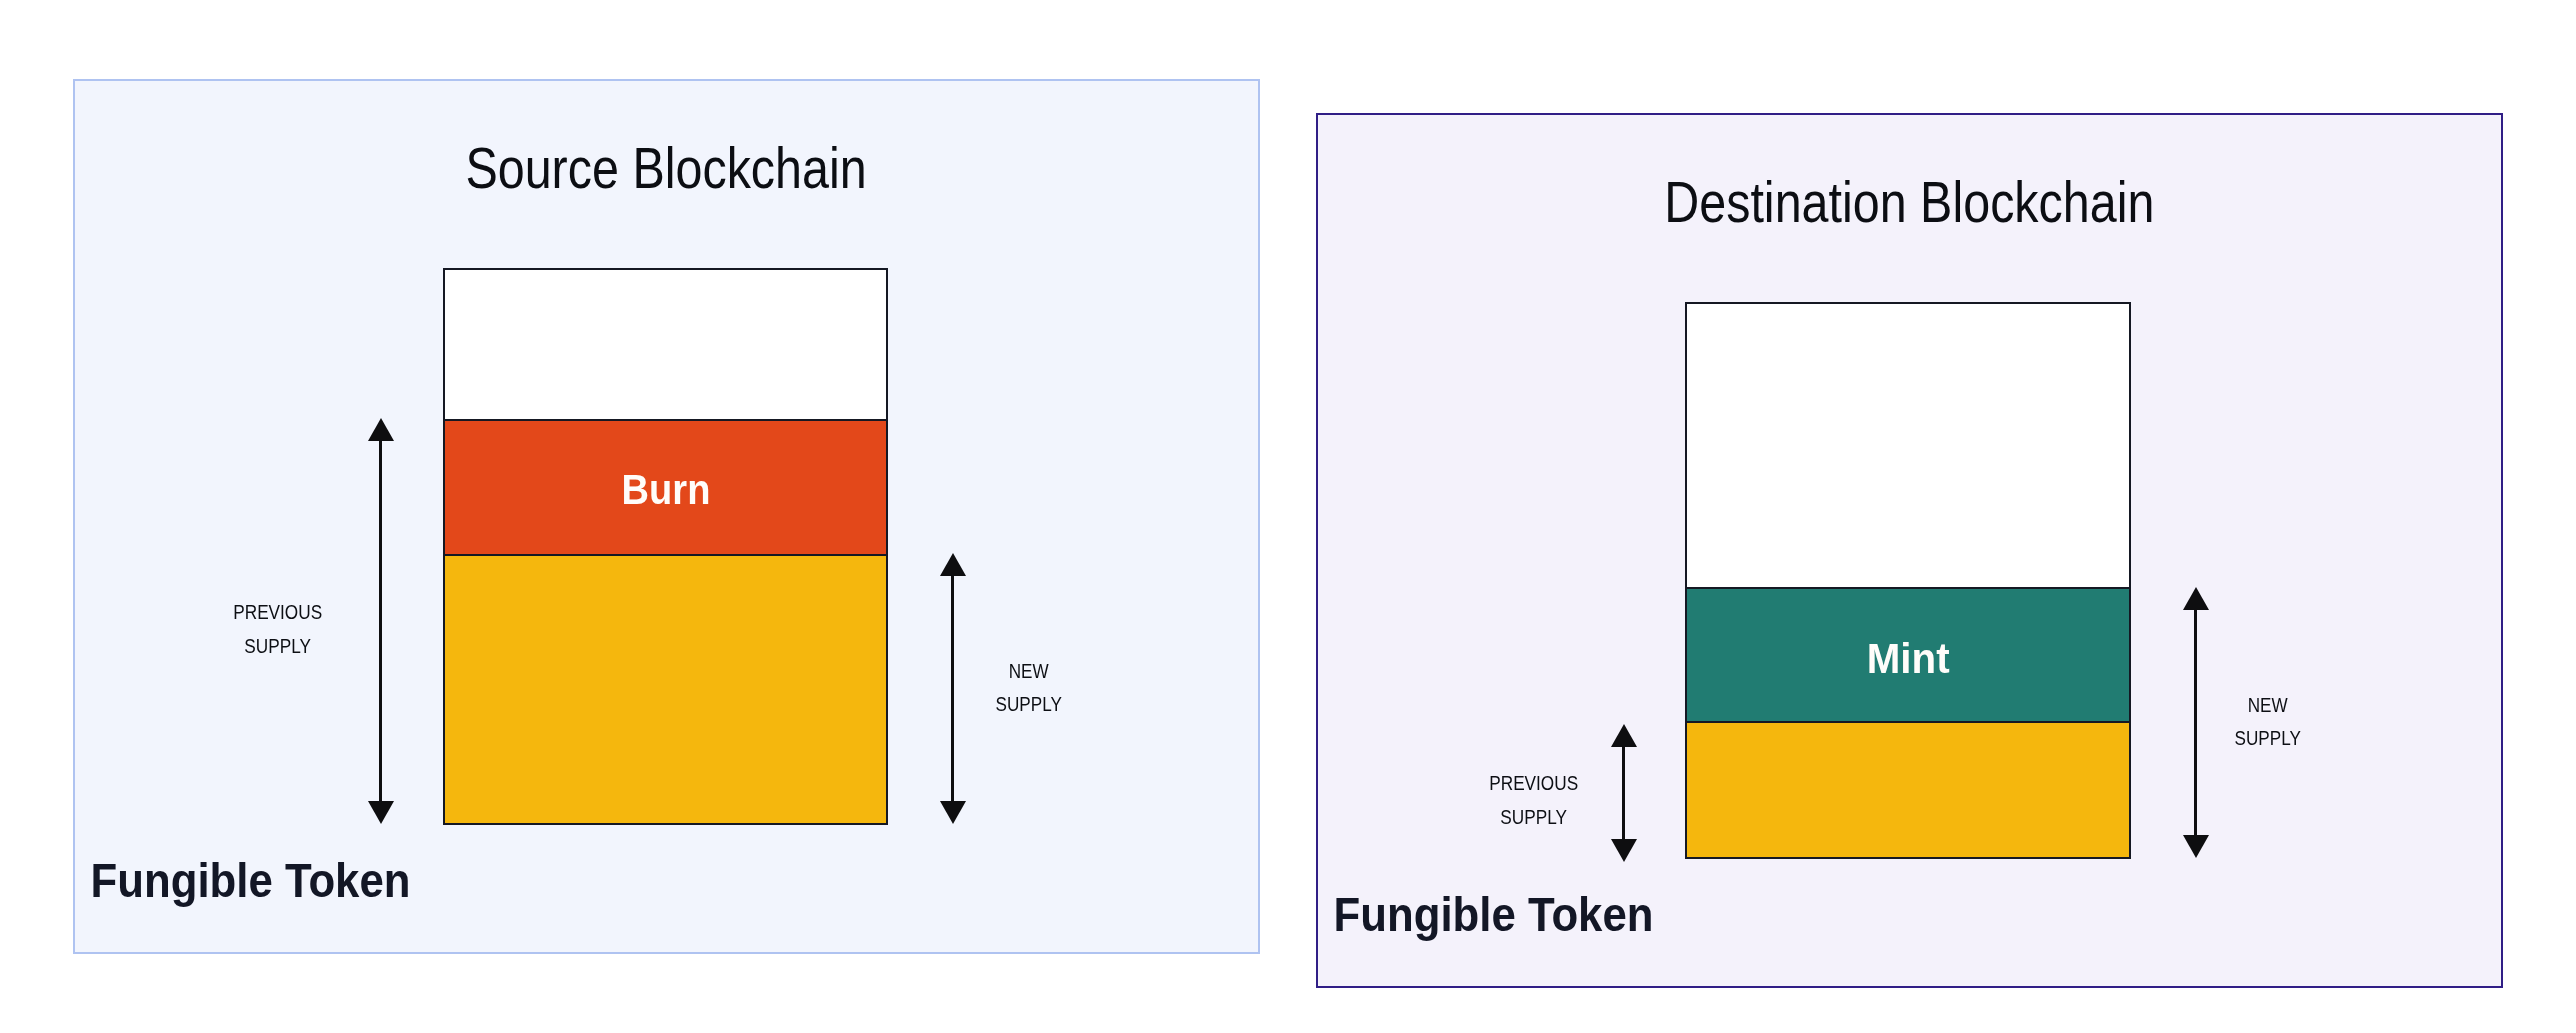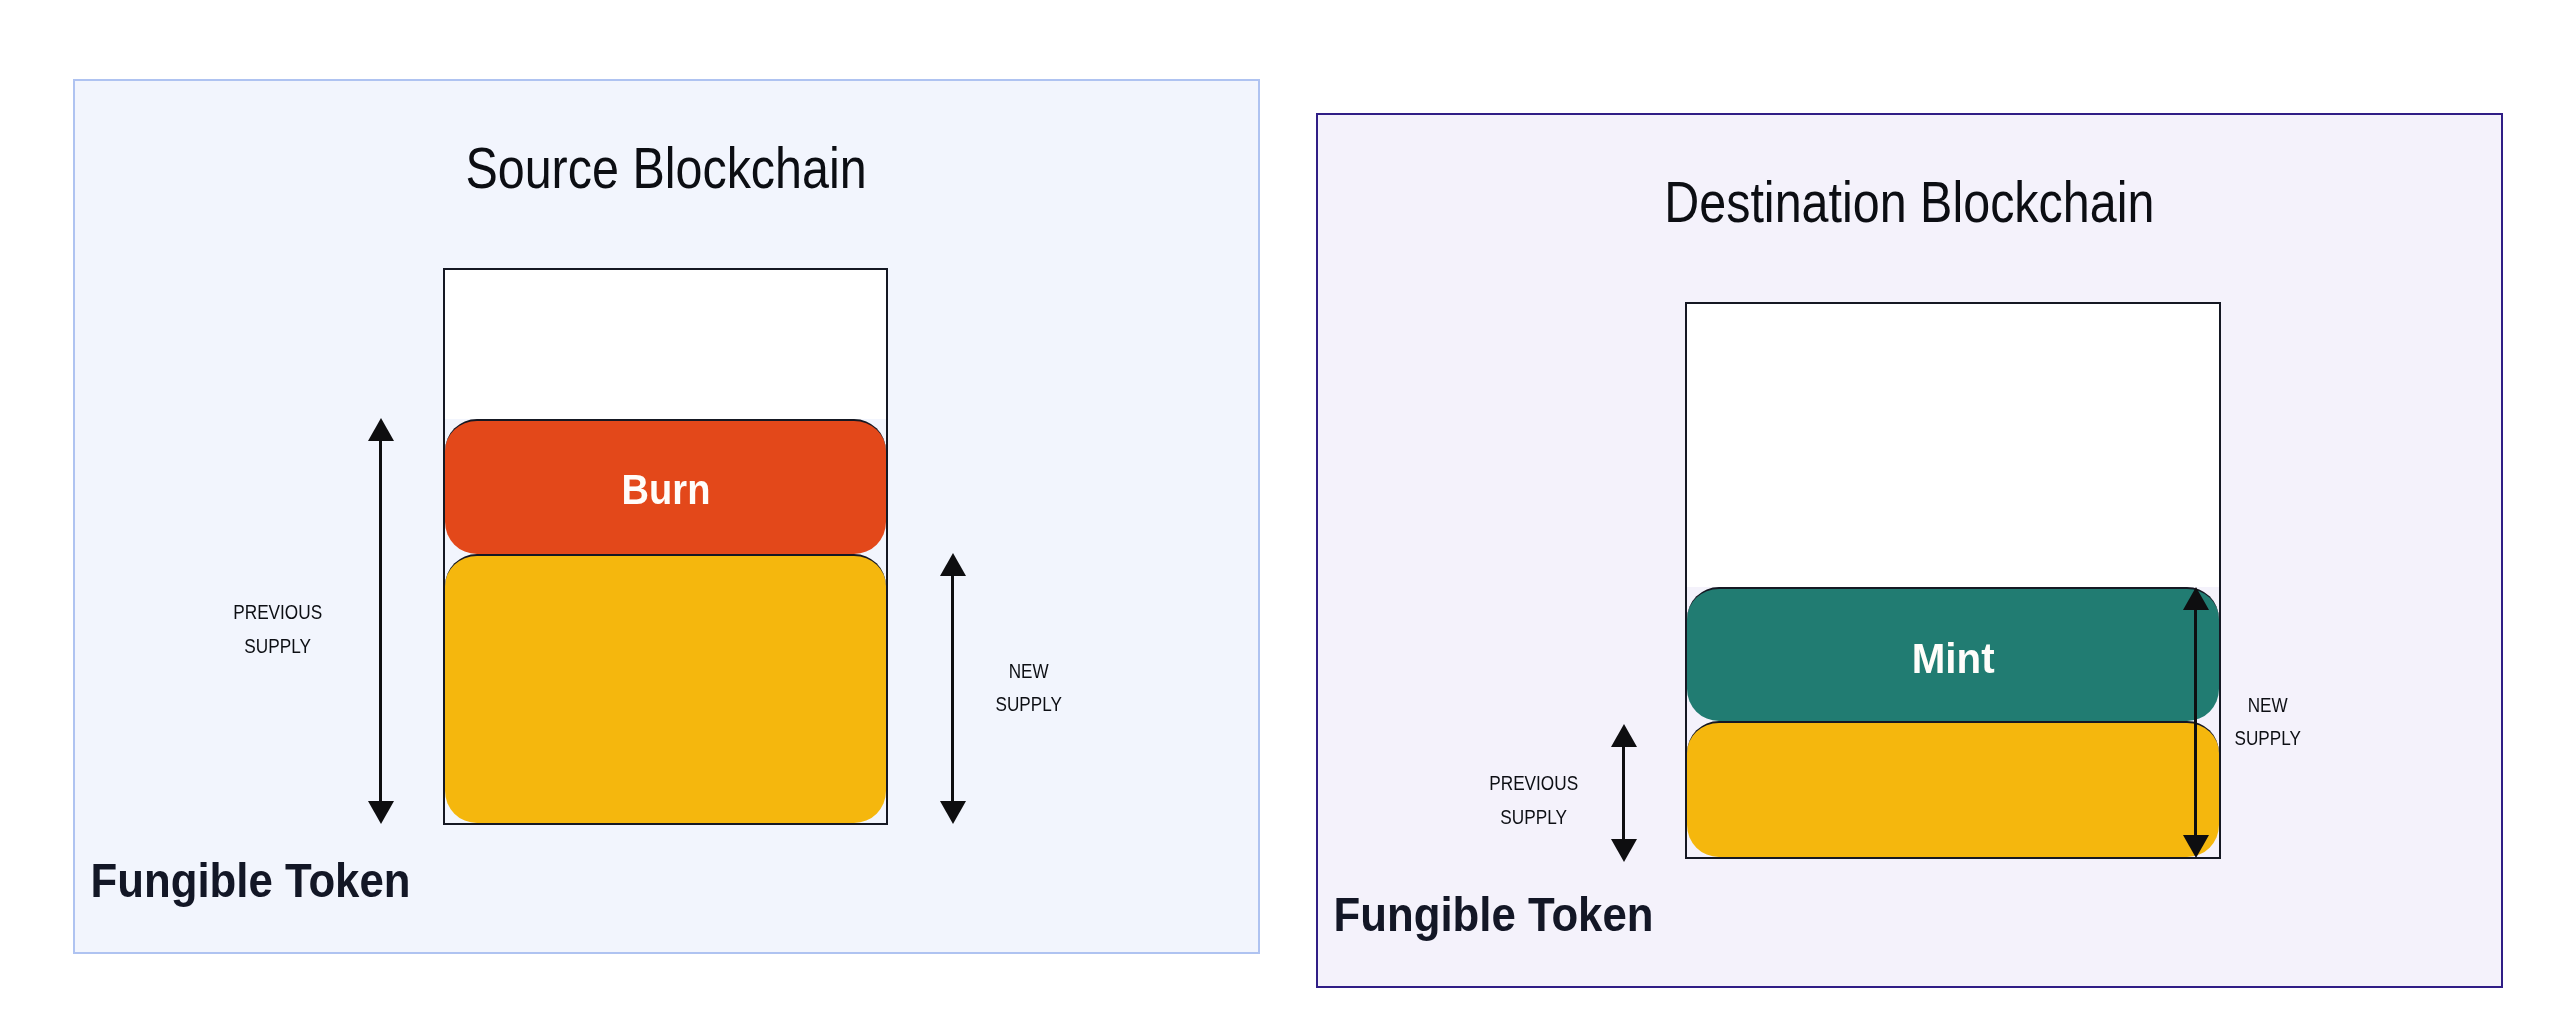--- a/index.html
+++ b/index.html
@@ -41,24 +41,24 @@
 
   .token {
     position: absolute;
     top: 187px;
     box-sizing: border-box;
     border: 2px solid var(--outline);
     display: flex;
     flex-direction: column;
   }
   .source .token { left: 368px; width: 445px; height: 557px; }
-  .dest   .token { left: 367px; width: 536px; height: 557px; }
+  .dest   .token { left: 367px; width: 446px; height: 557px; }
 
   .seg { box-sizing: border-box; position: relative; display: flex; align-items: center; justify-content: center; }
-  .seg + .seg { border-top: 2px solid var(--outline); border-radius: 32px; }
+  .seg + .seg { border-top: 2px solid var(--outline); }
   .seg-white  { background: #ffffff; }
   .seg-burn   { background: var(--burn); }
   .seg-mint   { background: var(--mint); }
   .seg-supply { background: var(--supply); }
 
   .source .seg-white  { height: 149px; }
   .source .seg-burn   { height: 135px; }
   .source .seg-supply { height: 269px; }
 
   .dest .seg-white  { height: 284px; }

